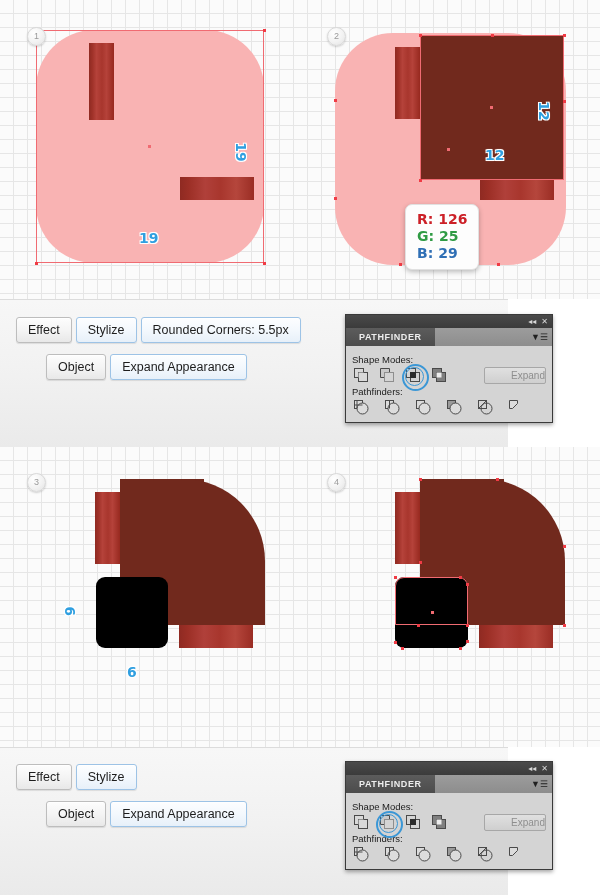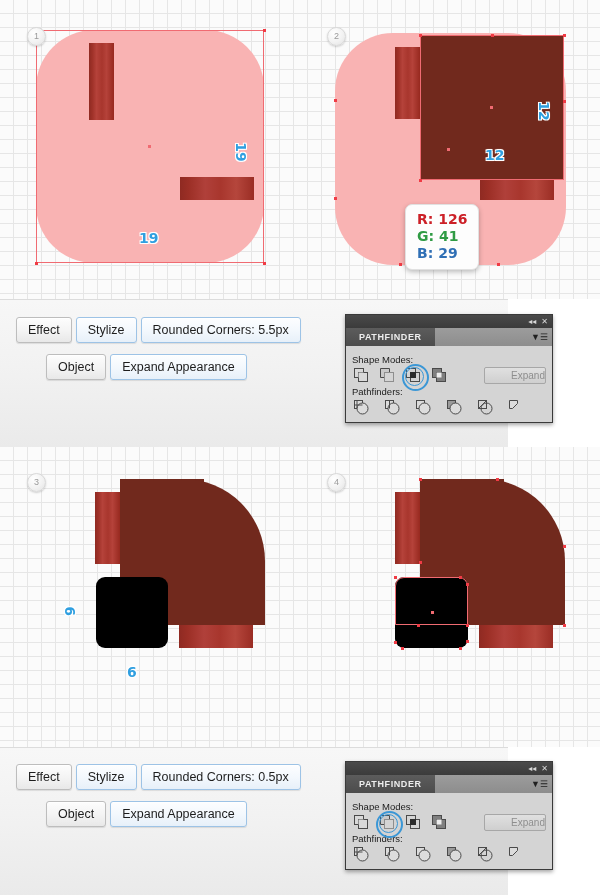--- a/index.html
+++ b/index.html
@@ -283,21 +283,21 @@
     <div class="anchor" style="left:99px;  top:263px;"></div>
     <div class="anchor" style="left:197px; top:263px;"></div>
     <div class="centerpt" style="left:190px; top:106px;"></div>
     <div class="centerpt" style="left:147px; top:148px;"></div>
 
     <div class="dim rot" style="left:234px; top:103px;">12</div>
     <div class="dim" style="left:185px; top:147px;">12</div>
 
     <div class="rgb-tip" style="left:105px; top:204px;">
       <div class="rgb-r">R: 126</div>
-      <div class="rgb-g">G: 41</div>
+      <div class="rgb-g">G: 25</div>
       <div class="rgb-b">B: 29</div>
     </div>
 
     <div class="badge" style="left:27px; top:27px;">2</div>
   </div>
 </div>
 
 <div class="strip strip-top">
 
   <div class="btnrow" style="left:16px; top:17px;">
@@ -454,21 +454,20 @@
 
     <div class="badge" style="left:27px; top:26px;">4</div>
   </div>
 </div>
 
 <div class="strip">
 
   <div class="btnrow" style="left:16px; top:16px;">
     <div class="uibtn">Effect</div>
     <div class="uibtn hl">Stylize</div>
-    <div class="uibtn hl">Rounded Corners: 0.5px</div>
   </div>
 
   <div class="btnrow" style="left:46px; top:53px;">
     <div class="uibtn">Object</div>
     <div class="uibtn hl">Expand Appearance</div>
   </div>
 
   <div class="pf-panel" style="left:345px; top:13px;">
     <div class="pf-titlebar">
       <span class="pf-tb-ico">◂◂</span>

